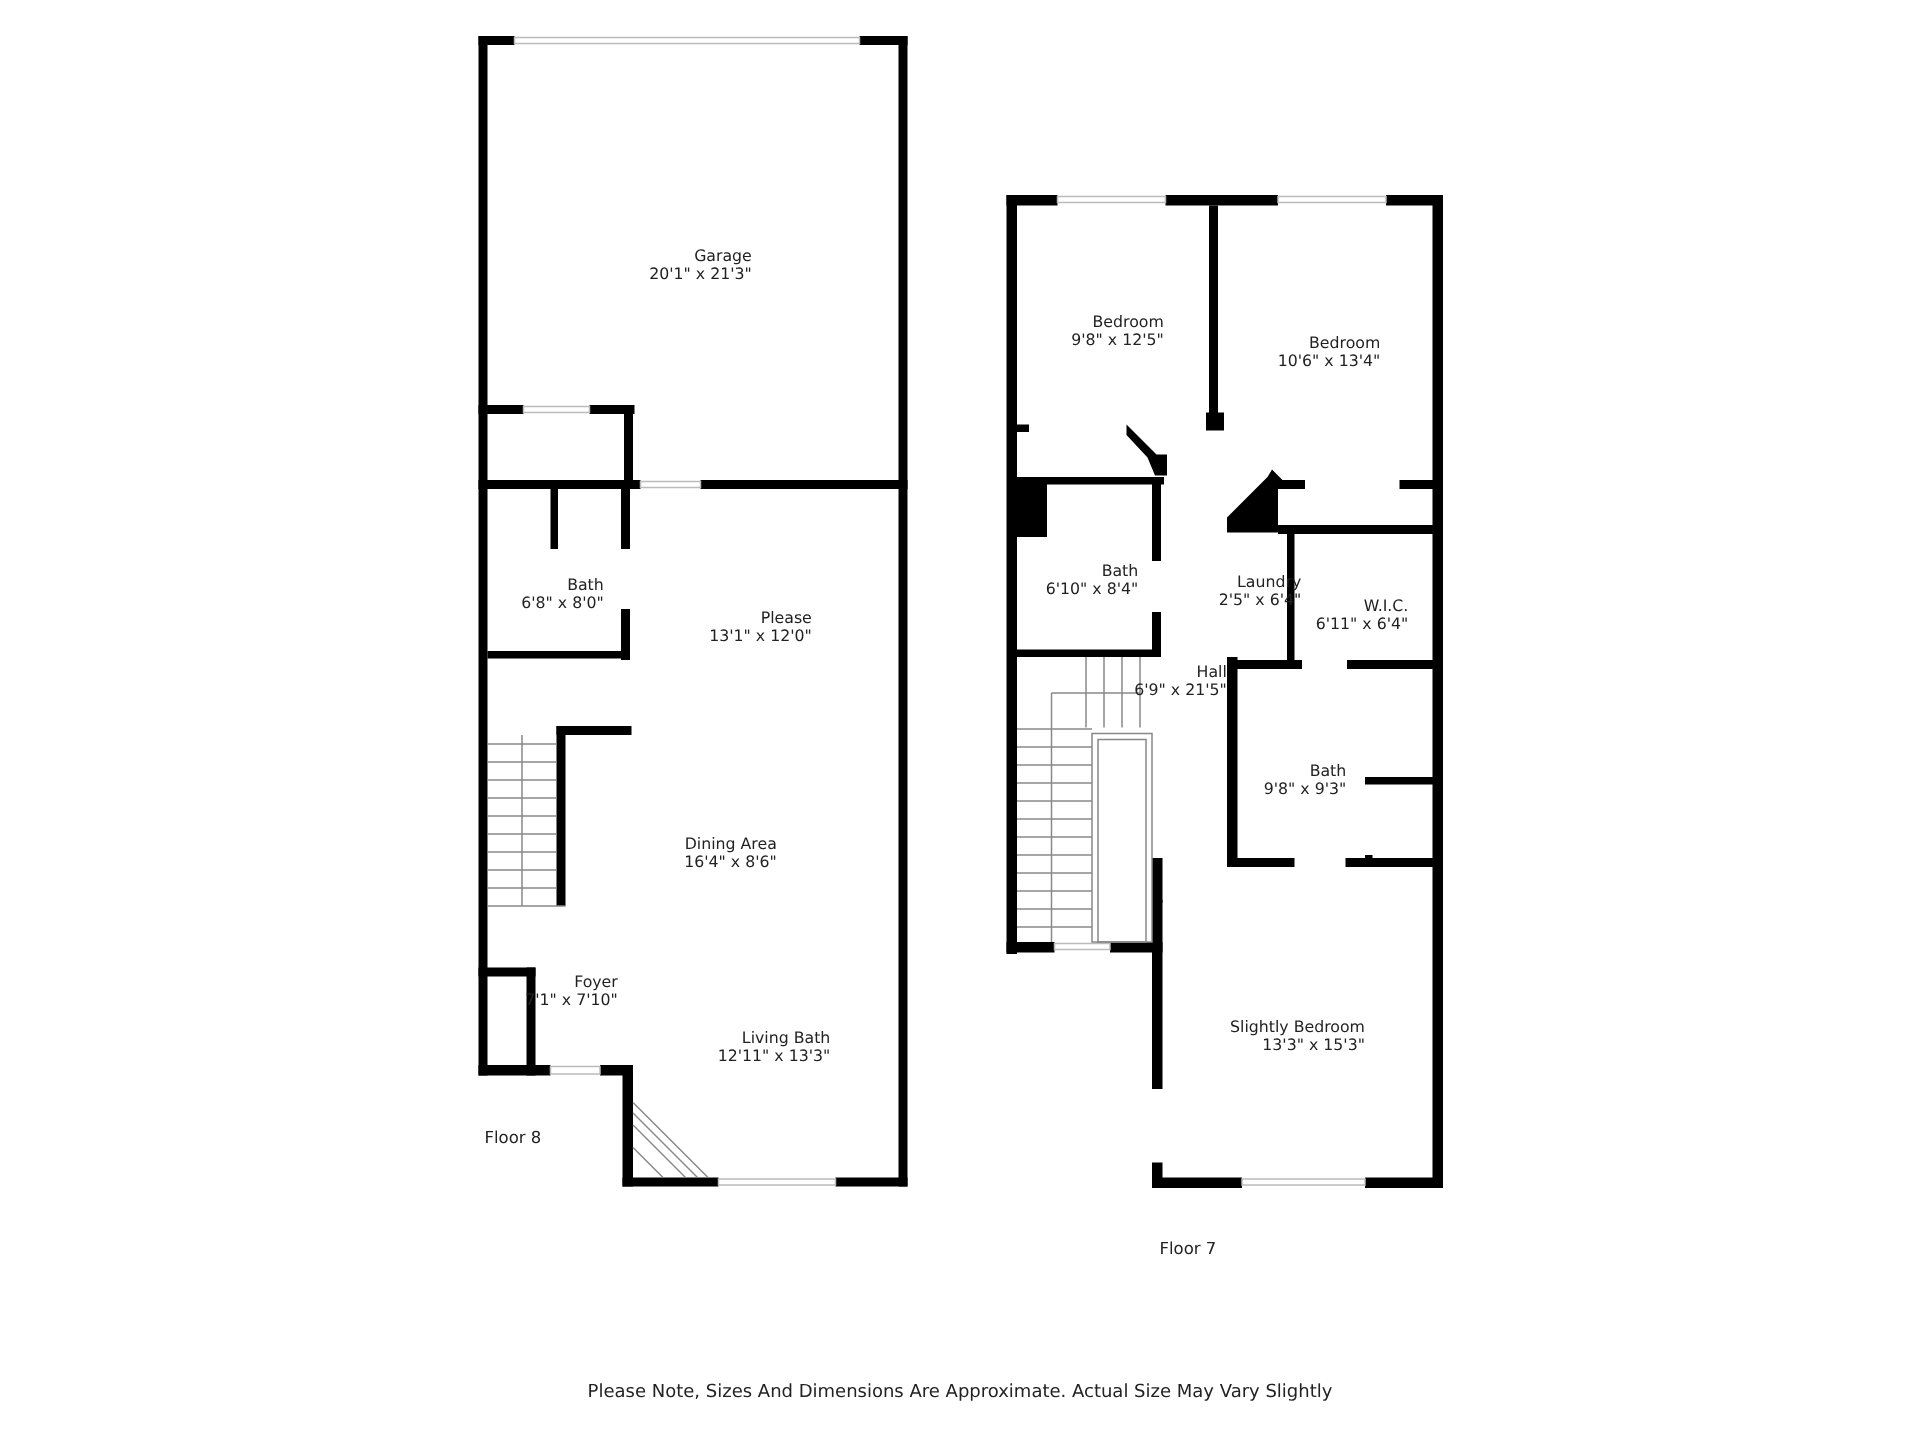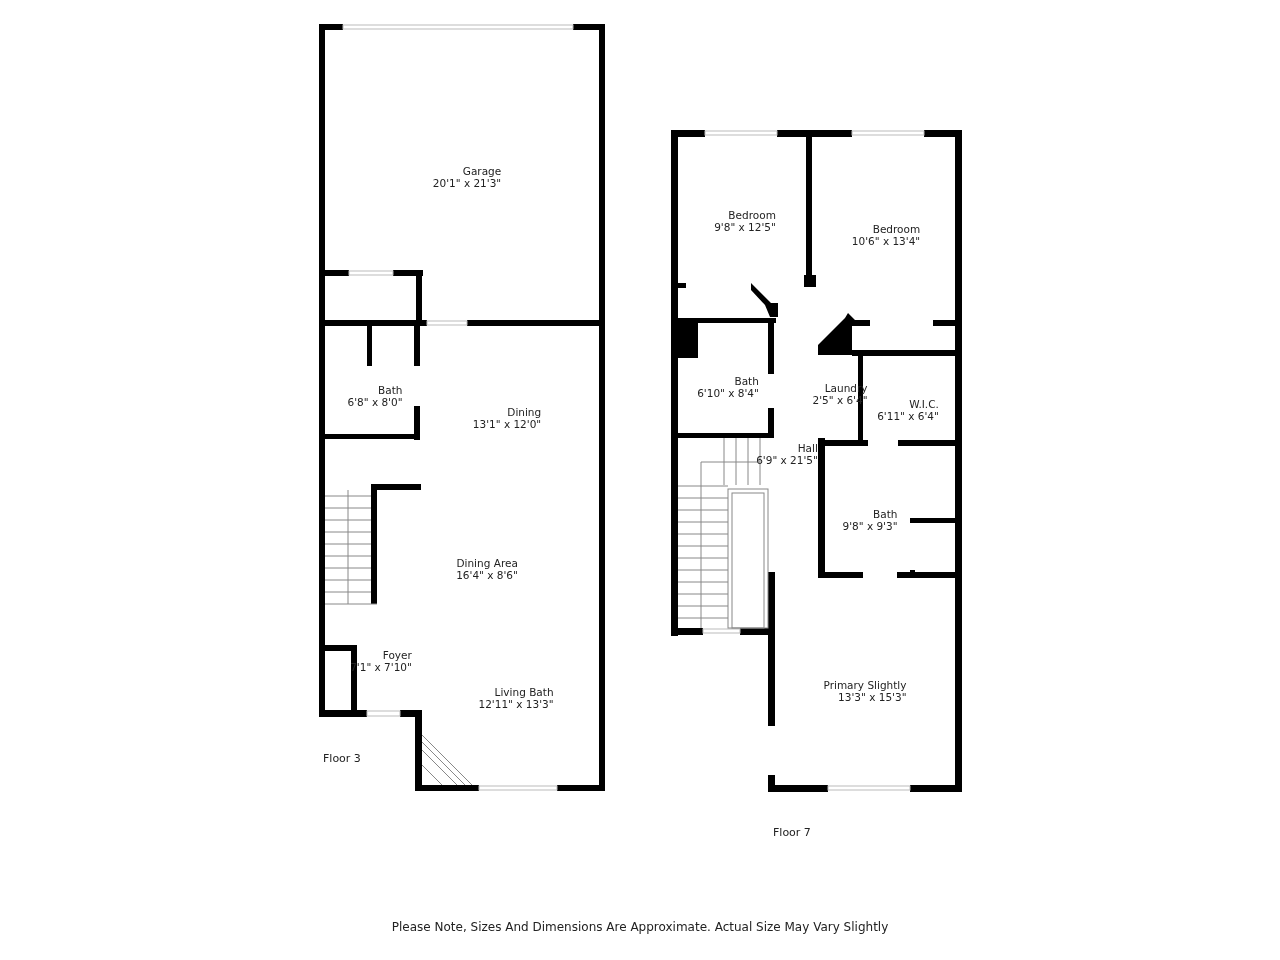--- a/index.html
+++ b/index.html
@@ -138,36 +138,36 @@
 
 <div class="lbl" style="left:467px;top:165px">
   <span>Garage</span>
   <span>20'1" x 21'3"</span>
 </div>
 <div class="lbl" style="left:375px;top:384px">
   <span>Bath</span>
   <span>6'8" x 8'0"</span>
 </div>
 <div class="lbl" style="left:507px;top:406px">
-  <span>Dining</span>
+  <span>Please</span>
   <span>13'1" x 12'0"</span>
 </div>
 <div class="lbl" style="left:487px;top:557px">
   <span>Dining Area</span>
   <span>16'4" x 8'6"</span>
 </div>
 <div class="lbl" style="left:381px;top:649px">
   <span>Foyer</span>
   <span>7'1" x 7'10"</span>
 </div>
 <div class="lbl" style="left:516px;top:686px">
   <span>Living Bath</span>
   <span>12'11" x 13'3"</span>
 </div>
-<div class="floor-label" style="left:323px;top:752px">Floor 3</div>
+<div class="floor-label" style="left:323px;top:752px">Floor 8</div>
 
 <div class="lbl" style="left:745px;top:209px">
   <span>Bedroom</span>
   <span>9'8" x 12'5"</span>
 </div>
 <div class="lbl" style="left:886px;top:223px">
   <span>Bedroom</span>
   <span>10'6" x 13'4"</span>
 </div>
 <div class="lbl" style="left:728px;top:375px">
@@ -184,18 +184,18 @@
 </div>
 <div class="lbl" style="left:787px;top:442px">
   <span>Hall</span>
   <span>6'9" x 21'5"</span>
 </div>
 <div class="lbl" style="left:870px;top:508px">
   <span>Bath</span>
   <span>9'8" x 9'3"</span>
 </div>
 <div class="lbl" style="left:865px;top:679px">
-  <span>Primary Slightly</span>
+  <span>Slightly Bedroom</span>
   <span>13'3" x 15'3"</span>
 </div>
 <div class="floor-label" style="left:773px;top:826px">Floor 7</div>
 
 <div class="note">Please Note, Sizes And Dimensions Are Approximate. Actual Size May Vary Slightly</div>
 
 </body></html>

